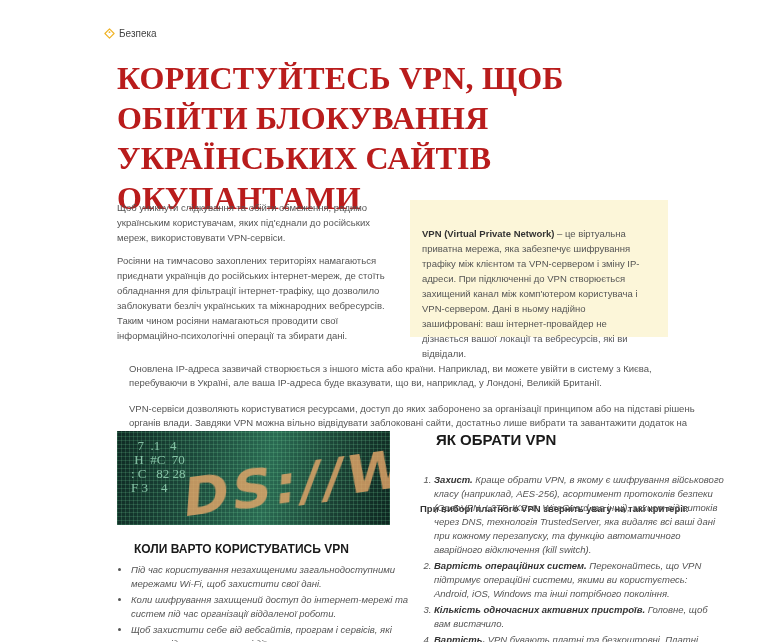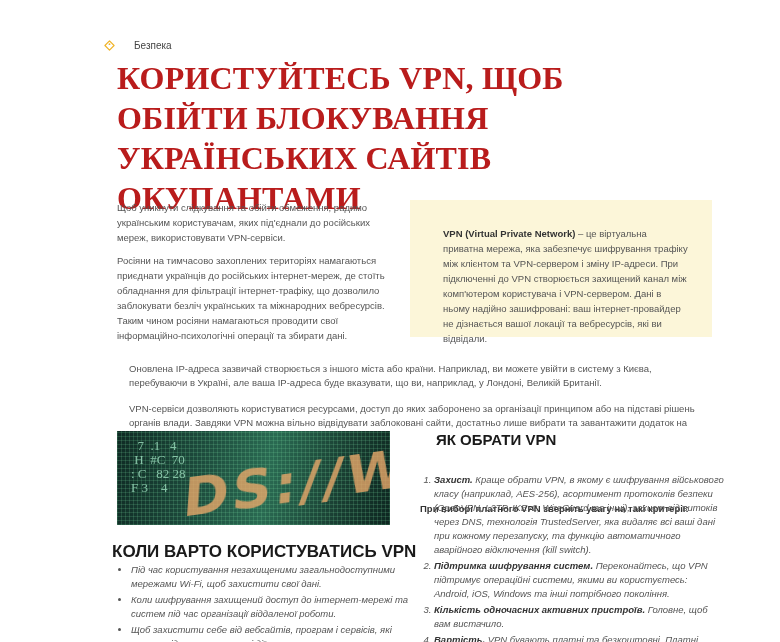--- a/index.html
+++ b/index.html
@@ -1,41 +1,41 @@
 <!DOCTYPE html>
 <html><head>
   <meta charset="utf-8">
   <style>
     html, body { margin: 0; padding: 0; background: #ffffff; }
     body { width: 780px; height: 642px; overflow: hidden; position: relative;
       font-family: "Liberation Sans", "DejaVu Sans", sans-serif; color: #333; }
-    .category { position: absolute; left: 104px; top: 40px; display: flex; align-items: flex-start; gap: 19px;
+    .category { position: absolute; left: 104px; top: 28px; display: flex; align-items: flex-start; gap: 4px;
       font-size: 10px; color: #444; }
     .category svg { width: 11px; height: 11px; }
     .title { position: absolute; left: 117px; top: 58px; width: 560px; margin: 0;
       font-family: Liberation Serif, serif; font-weight: 700; font-size: 32px; line-height: 40px;
       color: #b91c1c; letter-spacing: 0.2px; }
     .intro { position: absolute; left: 117px; top: 200px; width: 282px; font-size: 9.5px; line-height: 15px; color: #555; }
     .intro p { margin: 0 0 8px 0; }
-    .callout { position: absolute; left: 410px; top: 200px; width: 302px; height: 137px; background: #fcf6d9; box-sizing: border-box;
-      padding: 26px 24px 0 33px; font-size: 9.5px; line-height: 15px; color: #555; }
+    .callout { position: absolute; left: 410px; top: 200px; width: 258px; height: 137px; background: #fcf6d9; box-sizing: border-box;
+      padding: 26px 24px 0 12px; font-size: 9.5px; line-height: 15px; color: #555; }
     .callout b { color: #333; }
     .body-text { position: absolute; left: 117px; top: 350px; width: 590px; font-size: 9.5px; line-height: 14px; color: #555; }
     .body-text p { margin: 12px; }
     .hero-image { position: absolute; left: 117px; top: 431px; width: 273px; height: 94px; overflow: hidden;
       background: linear-gradient(100deg, #0f2a24 0%, #1d4a3c 30%, #2a6a52 55%, #1a3f33 80%, #0d2620 100%); }
     .hero-image .grid { position: absolute; inset: 0;
       background-image: repeating-linear-gradient(0deg, rgba(120,220,160,0.18) 0 1px, transparent 1px 4px),
                         repeating-linear-gradient(90deg, rgba(120,220,160,0.18) 0 1px, transparent 1px 4px); }
     .hero-image .www { position: absolute; left: 70px; top: 10px; font-family: "DejaVu Sans", sans-serif; font-size: 54px; font-weight: 700;
       color: #e8a86a; opacity: 0.8; transform: skewX(-12deg) rotate(-8deg); letter-spacing: 3px; filter: blur(0.6px); }
     .hero-image .digits { position: absolute; left: 14px; top: 8px; font-family: Liberation Serif, serif; font-size: 13px;
       color: #9fe0c0; line-height: 14px; opacity: 0.8; white-space: pre; }
     .h2 { margin: 0; font-family: "Liberation Sans", sans-serif; font-weight: 700; color: #1a1a1a; }
-    .when-title { position: absolute; left: 112px; top: 542px; font-size: 17px; }
+    .when-title { position: absolute; left: 134px; top: 542px; font-size: 12px; }
     .when-list { position: absolute; left: 117px; top: 563px; width: 282px; margin: 0; padding: 0 0 0 14px; font-size: 9.5px; line-height: 14px; color: #555; }
     .when-list li { margin-bottom: 2px; font-style: italic; }
     .choose-title { position: absolute; left: 420px; top: 431px; font-size: 15px; margin-left: 16px; }
     .choose-lead { position: absolute; left: 420px; top: 455px; font-size: 9.5px; font-weight: 700; color: #333; margin-top: 48px; }
     .choose-list { position: absolute; left: 420px; top: 473px; width: 290px; margin: 0; padding: 0 0 0 14px; font-size: 9.5px; line-height: 14px; color: #555; }
     .choose-list li { margin-bottom: 2px; font-style: italic; }
     .choose-list b { color: #333; }
   </style>
 </head>
 <body>
@@ -78,16 +78,16 @@
   <li>Під час користування незахищеними загальнодоступними мережами Wi-Fi, щоб захистити свої дані.</li>
   <li>Коли шифрування захищений доступ до інтернет-мережі та систем під час організації віддаленої роботи.</li>
   <li>Щоб захистити себе від вебсайтів, програм і сервісів, які хочуть відстежувати ваші дії.</li>
 
 </ul>
 
 <h2 class="h2 choose-title">ЯК ОБРАТИ VPN</h2>
 <div class="choose-lead">При виборі платного VPN зверніть увагу на такі критерії:</div>
 <ol class="choose-list">
   <li><b>Захист.</b><span> Краще обрати VPN, в якому є шифрування військового класу (наприклад, AES-256), асортимент протоколів безпеки (OpenVPN, L2TP, IKEv2, WireGuard та інші), захист від витоків через DNS, технологія TrustedServer, яка видаляє всі ваші дані при кожному перезапуску, та функцію автоматичного аварійного відключення (kill switch).</span></li>
-  <li><b>Підтримка шифрування систем.</b><span> Переконайтесь, що VPN підтримує операційні системи, якими ви користуєтесь: Android, iOS, Windows та інші потрібного покоління.</span></li>
+  <li><b>Вартість операційних систем.</b><span> Переконайтесь, що VPN підтримує операційні системи, якими ви користуєтесь: Android, iOS, Windows та інші потрібного покоління.</span></li>
   <li><b>Кількість одночасних активних пристроїв.</b><span> Головне, щоб вам вистачило.</span></li>
   <li><b>Вартість.</b><span> VPN бувають платні та безкоштовні. Платні можуть мати кращий рівень захисту, вищу швидкість з'єднання, підтримку більшої кількості операційних систем.</span></li>
 </ol>
 
 </body></html>

